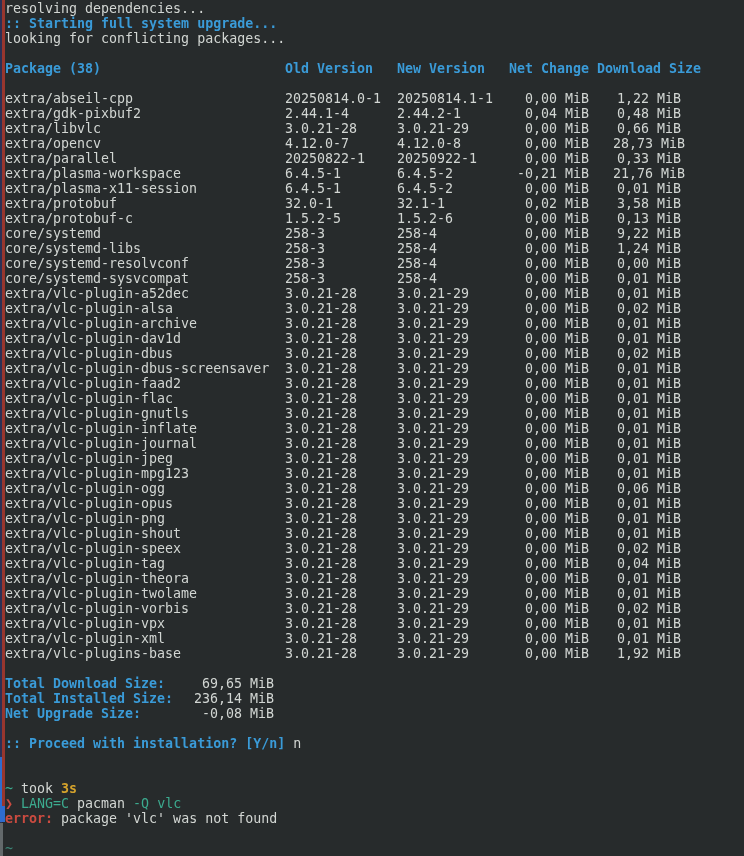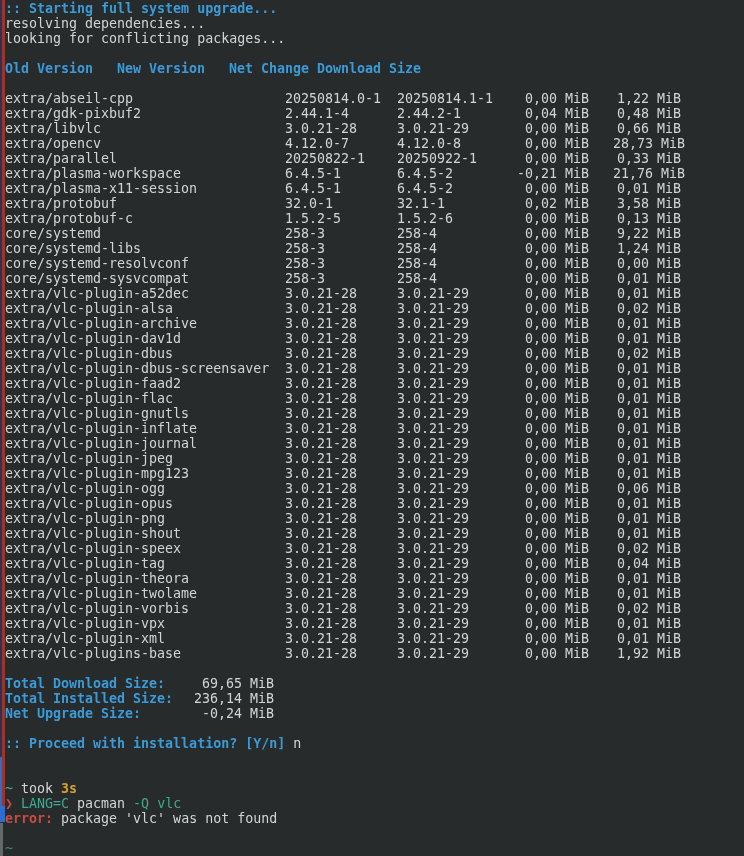--- a/index.html
+++ b/index.html
@@ -39,25 +39,26 @@
 </head>
 <body>
 
 <div id="terminal">
   <div class="gutter-navy"></div>
   <div class="gutter-red"></div>
   <div class="gutter-blue"></div>
   <div class="gutter-grey"></div>
 
   <div class="screen">
+    <div class="line"><span>resolving dependencies...</span></div>
     <div class="line"><span class="blue">:: Starting full system upgrade...</span></div>
-    <div class="line"><span>resolving dependencies...</span></div>
     <div class="line"><span>looking for conflicting packages...</span></div>
     <div class="line"></div>
     <div class="line">
+      <span class="c-name blue">Package (38)</span>
       <span class="c-old blue">Old Version</span>
       <span class="c-new blue">New Version</span>
       <span class="c-net blue">Net Change</span>
       <span class="c-size blue">Download Size</span>
     </div>
     <div class="line"></div>
 
     <div>
         <div class="line"><span class="c-name">extra/abseil-cpp</span><span class="c-old">20250814.0-1</span><span class="c-new">20250814.1-1</span><span class="c-net">0,00 MiB</span><span class="c-size">1,22 MiB</span></div>
         <div class="line"><span class="c-name">extra/gdk-pixbuf2</span><span class="c-old">2.44.1-4</span><span class="c-new">2.44.2-1</span><span class="c-net">0,04 MiB</span><span class="c-size">0,48 MiB</span></div>
@@ -103,21 +104,21 @@
     <div class="line"><div class="totals-line">
       <span class="blue">Total Download Size:</span>
       <span class="tval">69,65 MiB</span>
     </div></div>
     <div class="line"><div class="totals-line">
       <span class="blue">Total Installed Size:</span>
       <span class="tval">236,14 MiB</span>
     </div></div>
     <div class="line"><div class="totals-line">
       <span class="blue">Net Upgrade Size:</span>
-      <span class="tval">-0,24 MiB</span>
+      <span class="tval">-0,08 MiB</span>
     </div></div>
     <div class="line"></div>
     <div class="line">
       <span class="blue">:: Proceed with installation? [Y/n]</span>
       <span class="gap">n</span>
     </div>
     <div class="line"></div>
     <div class="line"></div>
     <div class="line">
       <span class="teal">~</span>

